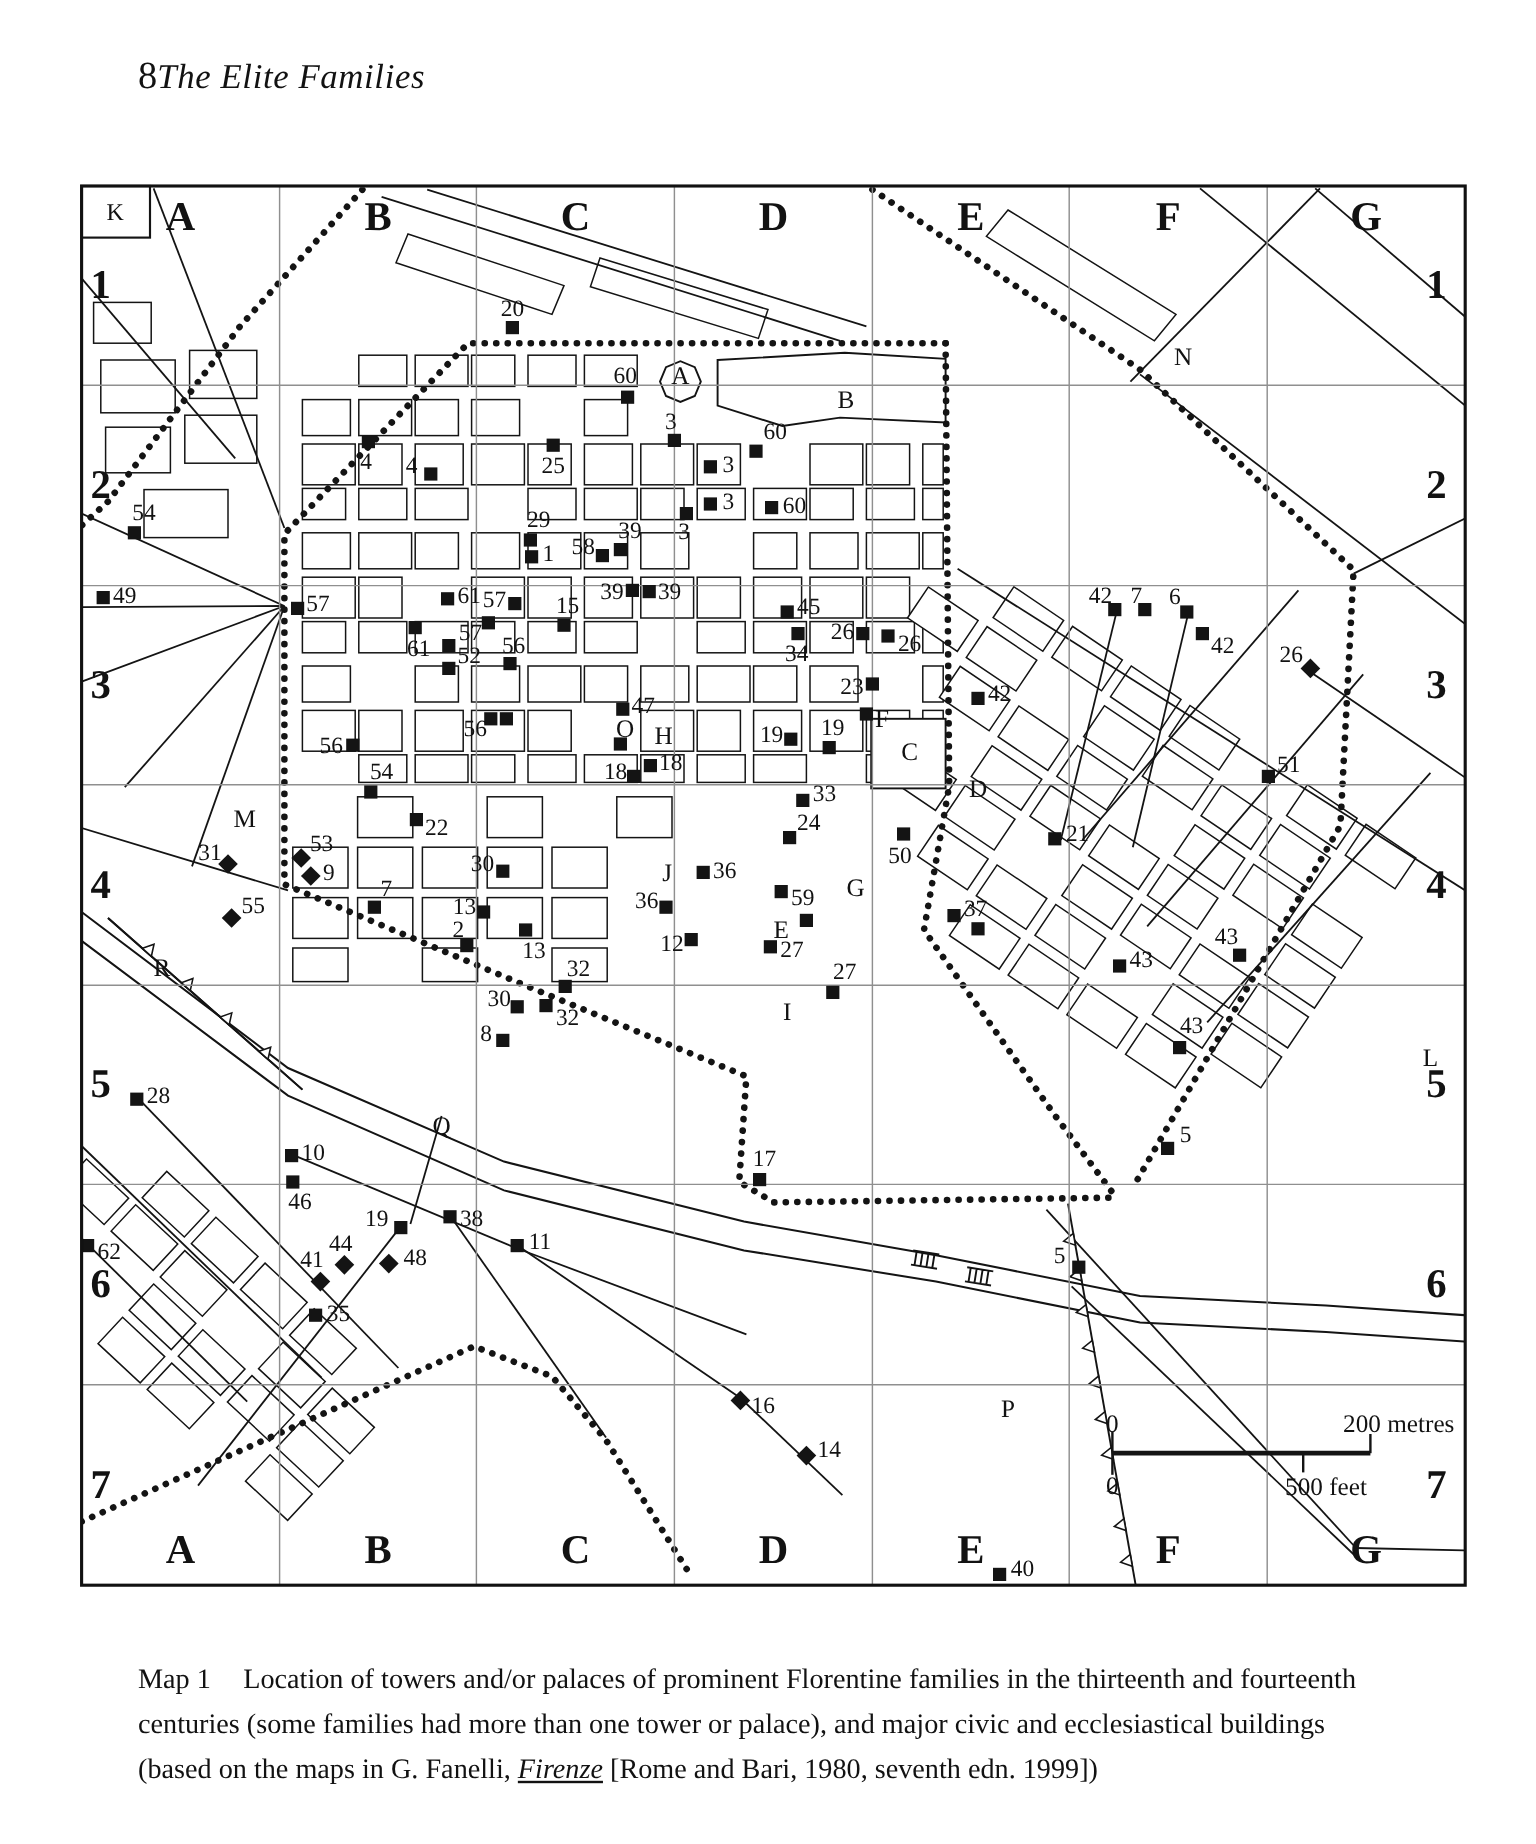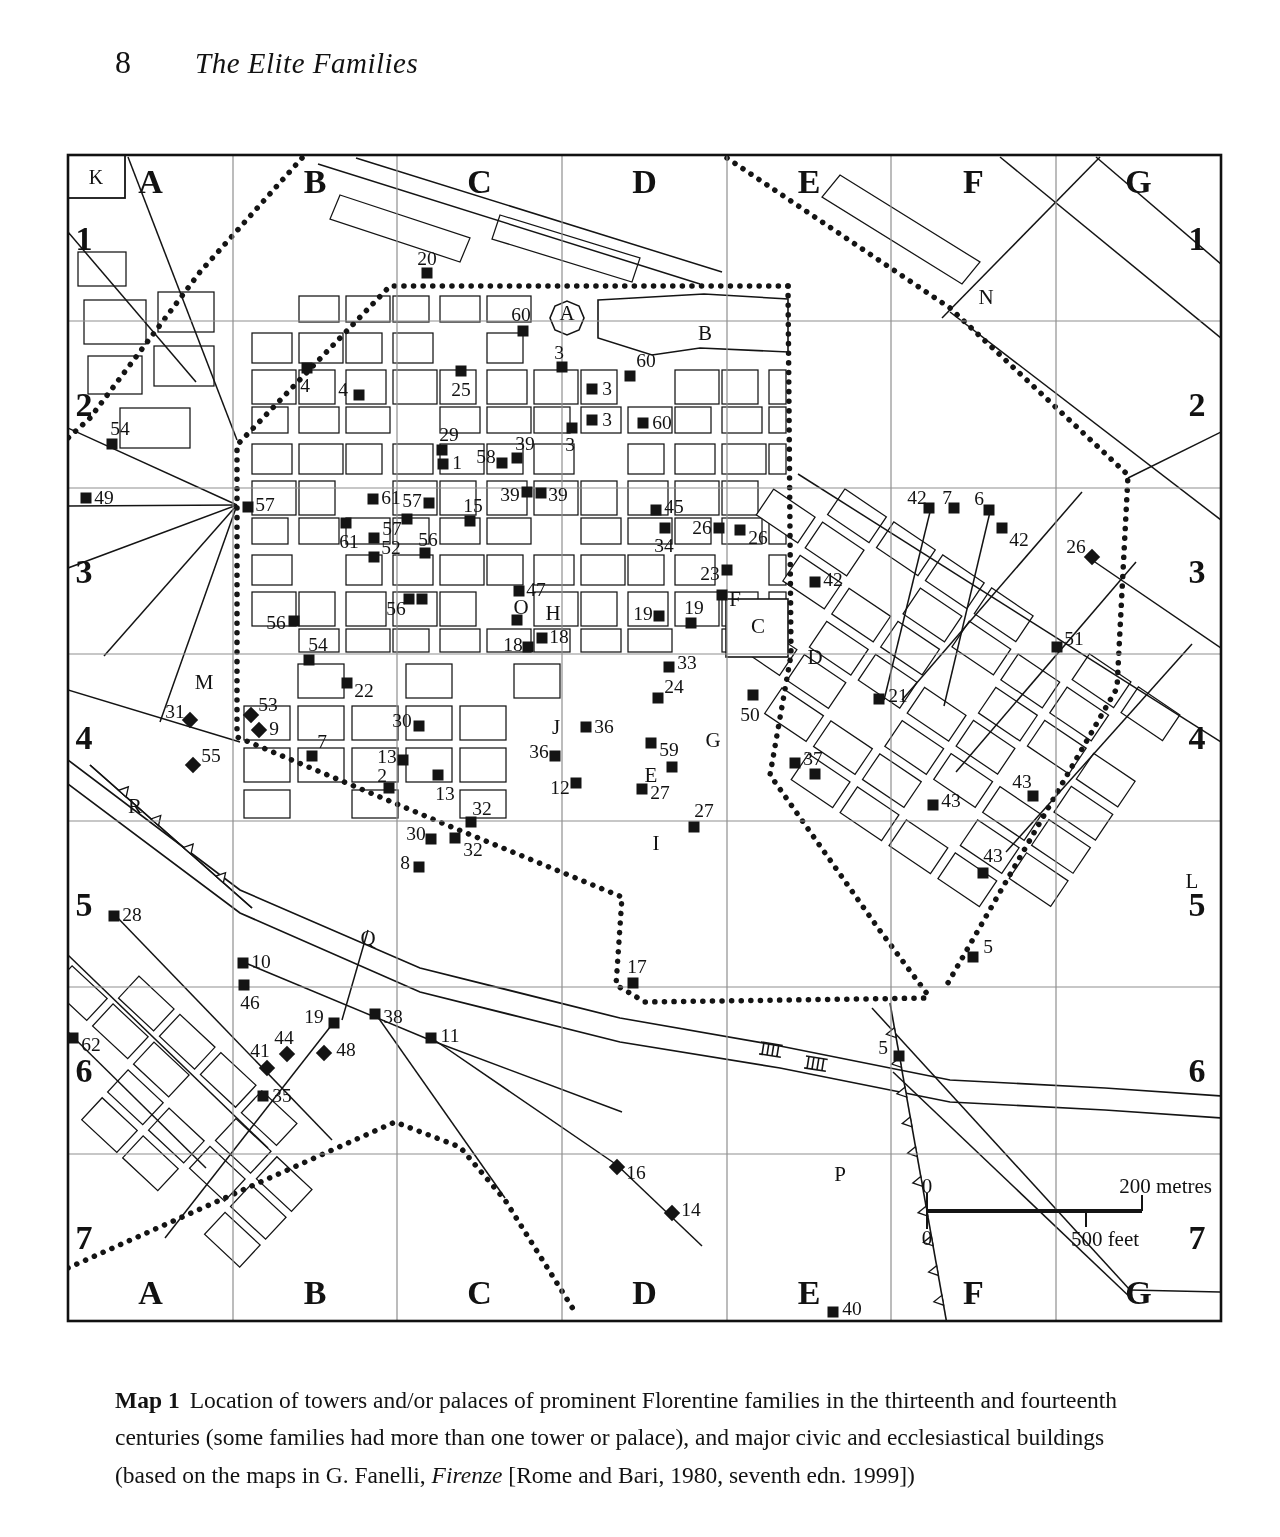--- a/index.html
+++ b/index.html
@@ -1,24 +1,24 @@
 <!DOCTYPE html>
 <html><head>
 <meta charset="utf-8">
 <style>
   html,body{margin:0;padding:0;background:#ffffff;}
   .page{position:relative;width:1280px;height:1537px;background:#fff;
         font-family:"Liberation Serif",serif;color:#121212;overflow:hidden;}
   .header{position:absolute;top:44px;left:115px;display:flex;align-items:baseline;}
   .pagenum{font-size:32px;}
-  .booktitle{font-size:29px;font-style:italic;margin-left:64px;letter-spacing:0.5px;}
+  .booktitle{font-size:29px;font-style:italic;letter-spacing:0.5px;}
   .caption{position:absolute;left:115px;top:1358px;width:1042px;
            font-size:23.5px;line-height:1.6;}
-  .cap-label{font-weight:bold;margin-right:10px;}
-  .caption em{font-style:italic;}
+  .cap-label{font-weight:normal;margin-right:27px;}
+  .caption em{font-style:italic;text-decoration:underline;}
   svg text{font-family:"Liberation Serif",serif;}
   #map-svg{position:absolute;top:0;left:0;}
 </style>
 </head>
 <body>
 
 <div class="page">
 
   <div class="header">
     <span class="pagenum">8</span>

